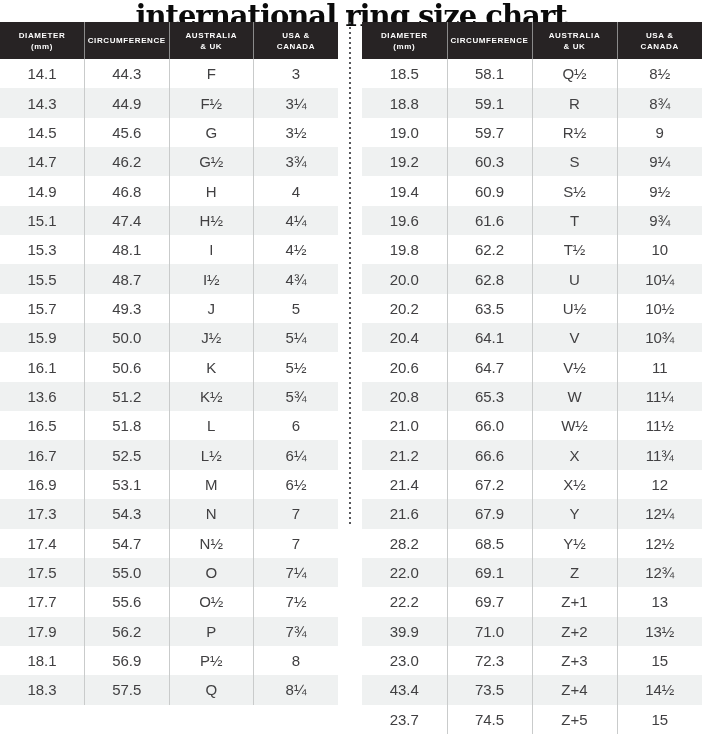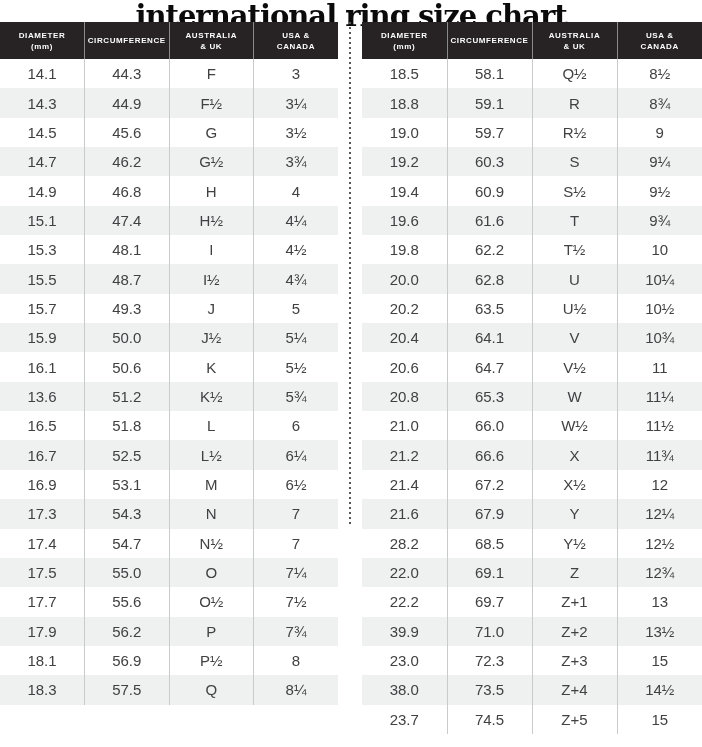--- a/index.html
+++ b/index.html
@@ -397,21 +397,21 @@
             <td>Z+2</td>
             <td>13½</td>
           </tr>
           <tr>
             <td>23.0</td>
             <td>72.3</td>
             <td>Z+3</td>
             <td>15</td>
           </tr>
           <tr>
-            <td>38.0</td>
+            <td>43.4</td>
             <td>73.5</td>
             <td>Z+4</td>
             <td>14½</td>
           </tr>
           <tr>
             <td>23.7</td>
             <td>74.5</td>
             <td>Z+5</td>
             <td>15</td>
           </tr>

